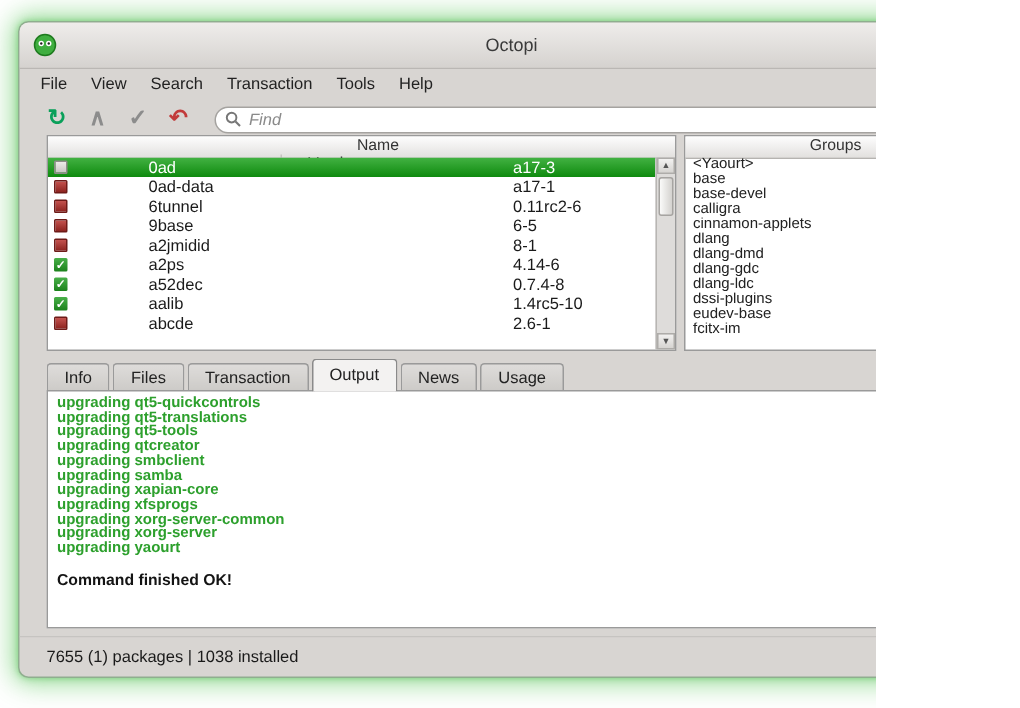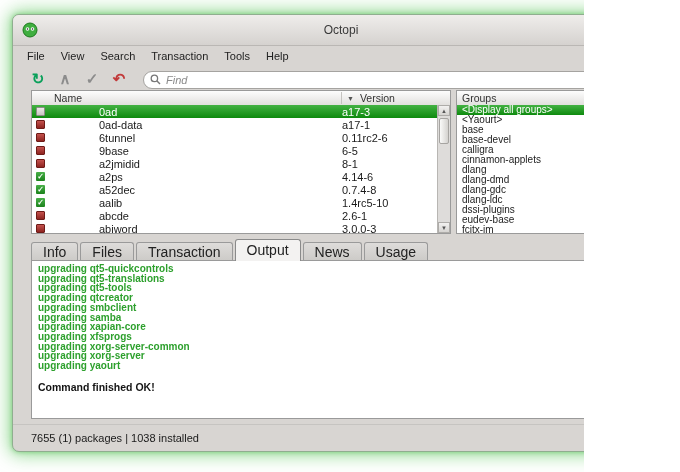--- a/index.html
+++ b/index.html
@@ -29,21 +29,21 @@
     padding:0 8px 0 22px;font-size:11px;background:#fff;outline:none;font-family:"Liberation Sans",sans-serif;}
   .findbox::placeholder{font-style:italic;color:#8a8a8a;}
   .find-mag{position:absolute;left:7px;top:4px;}
   .right-tool{width:22px;height:19px;border:1px solid #9a9894;border-radius:3px;
     background:linear-gradient(#f4f3f2,#d8d5d2);display:flex;align-items:center;justify-content:center;}
   
   .panel{position:absolute;top:75px;background:#fff;border:1px solid #9a9a9a;box-sizing:border-box;}
   .pkg-panel{left:18px;width:420px;height:144px;}
   .grp-panel{left:443px;width:197px;height:144px;}
   .panel-header{height:14px;background:linear-gradient(#fdfdfd,#e2e0de);border-bottom:1px solid #b5b3b0;
-    display:flex;align-items:center;font-size:10.5px;color:#333;}
+    display:flex;align-items:center;font-size:10.5px;color:#333;flex-direction:column;}
   .hname{flex:1;padding-left:22px;}
   .hver{width:109px;display:flex;align-items:center;gap:6px;border-left:1px solid #c5c3c0;padding-left:5px;box-sizing:border-box;}
   .sortglyph{font-size:7px;color:#555;}
   .pkg-body{position:absolute;top:14px;left:0;right:13px;bottom:0;overflow:hidden;}
   .prow{display:flex;align-items:center;height:13px;font-size:11px;color:#1a1a1a;padding-left:4px;white-space:nowrap;}
   .prow.sel{background:linear-gradient(#43b243,#0e8a0e);color:#fff;}
   .pkg-icon{width:9px;height:9px;margin-right:6px;border-radius:1px;flex:0 0 9px;
     font-size:8px;line-height:9px;color:#fff;text-align:center;font-weight:bold;}
   .pkg-icon.red{background:linear-gradient(#c4524e,#8e2420);border:1px solid #6e1b18;box-sizing:border-box;}
   .pkg-icon.gray{background:linear-gradient(#eceae8,#c9c6c3);border:1px solid #8e8c89;box-sizing:border-box;}
@@ -57,21 +57,21 @@
   
   .vscroll{position:absolute;top:14px;right:0;bottom:0;width:13px;background:#dedcda;border-left:1px solid #b8b6b3;box-sizing:border-box;}
   .vscroll.full{top:0;}
   .sb-btn{position:absolute;left:0;right:0;height:11px;background:linear-gradient(#f2f1f0,#d6d4d1);
     border:1px solid #aeaca9;box-sizing:border-box;font-size:6px;text-align:center;line-height:10px;color:#555;}
   .sb-up{top:0;}.sb-down{bottom:0;}
   .sb-thumb{position:absolute;left:1px;right:1px;background:linear-gradient(90deg,#fafaf9,#d4d2cf);
     border:1px solid #a6a4a1;border-radius:2px;box-sizing:border-box;}
   
   .tabsrow{position:absolute;top:224px;left:18px;height:22px;display:flex;align-items:flex-end;}
-  .tab{height:18px;line-height:18px;padding:0 11px;font-size:14px;color:#222;border:1px solid #9a9a9a;border-bottom:none;
+  .tab{height:18px;line-height:18px;padding:0 11px;font-size:11px;color:#222;border:1px solid #9a9a9a;border-bottom:none;
     border-radius:3px 3px 0 0;background:linear-gradient(#dedcda,#cccac7);margin-right:2px;position:relative;top:0;}
   .tab.active{height:21px;line-height:21px;background:#f3f2f1;z-index:3;border-color:#8a8a8a;}
   
   .output-pane{position:absolute;top:245px;left:18px;width:622px;height:159px;background:#fff;
     border:1px solid #9a9a9a;box-sizing:border-box;}
   .output-lines{position:absolute;top:3px;left:0;right:13px;bottom:0;overflow:hidden;}
   .oline{font-size:10px;font-weight:bold;color:#2da02d;line-height:9.7px;padding-left:6px;white-space:nowrap;}
   .ofinal{font-size:10.5px;font-weight:bold;color:#141414;padding-left:6px;margin-top:10px;}
   
   .statusbar{position:absolute;left:0;right:0;bottom:0;height:26px;border-top:1px solid #c6c4c1;
@@ -185,39 +185,33 @@
           <div class="prow">
             <span class="pkg-icon installed">✓</span>
             <span class="pname">aalib</span>
             <span class="pver">1.4rc5-10</span>
           </div>
           <div class="prow">
             <span class="pkg-icon red"></span>
             <span class="pname">abcde</span>
             <span class="pver">2.6-1</span>
           </div>
-          <div class="prow">
-            <span class="pkg-icon red"></span>
-            <span class="pname">abiword</span>
-            <span class="pver">3.0.0-3</span>
-          </div>
         </div>
       <div class="vscroll">
         <div class="sb-btn sb-up">▲</div>
         <div class="sb-thumb" style="top:13px;height:26px;"></div>
         <div class="sb-btn sb-down">▼</div>
       </div>
     </div>
 
     <div class="panel grp-panel">
       <div class="panel-header">
         <span style="padding-left:5px;text-align:center;">Groups</span>
       </div>
       <div class="grp-list">
-          <div class="gitem sel">&lt;Display all groups&gt;</div>
           <div class="gitem">&lt;Yaourt&gt;</div>
           <div class="gitem">base</div>
           <div class="gitem">base-devel</div>
           <div class="gitem">calligra</div>
           <div class="gitem">cinnamon-applets</div>
           <div class="gitem">dlang</div>
           <div class="gitem">dlang-dmd</div>
           <div class="gitem">dlang-gdc</div>
           <div class="gitem">dlang-ldc</div>
           <div class="gitem">dssi-plugins</div>

